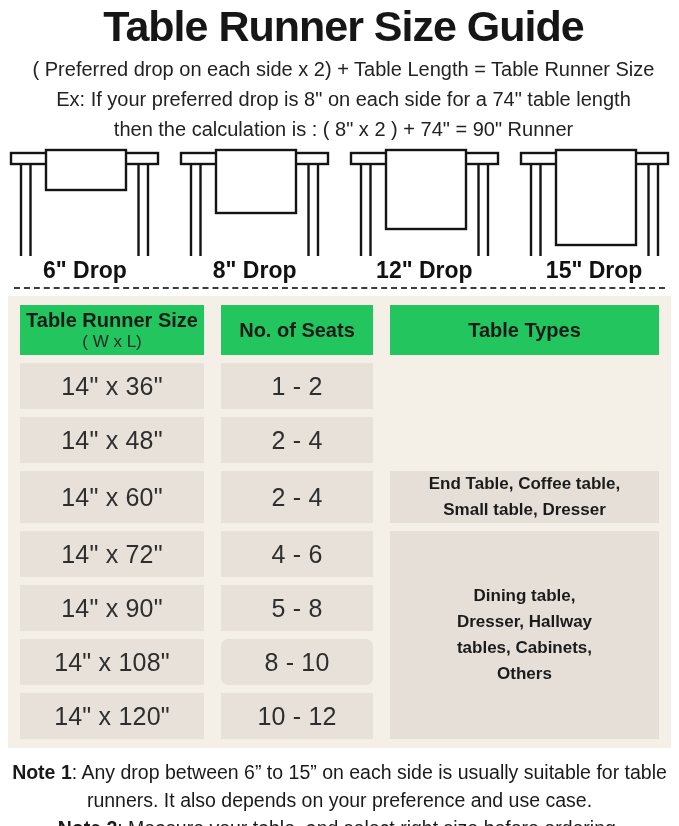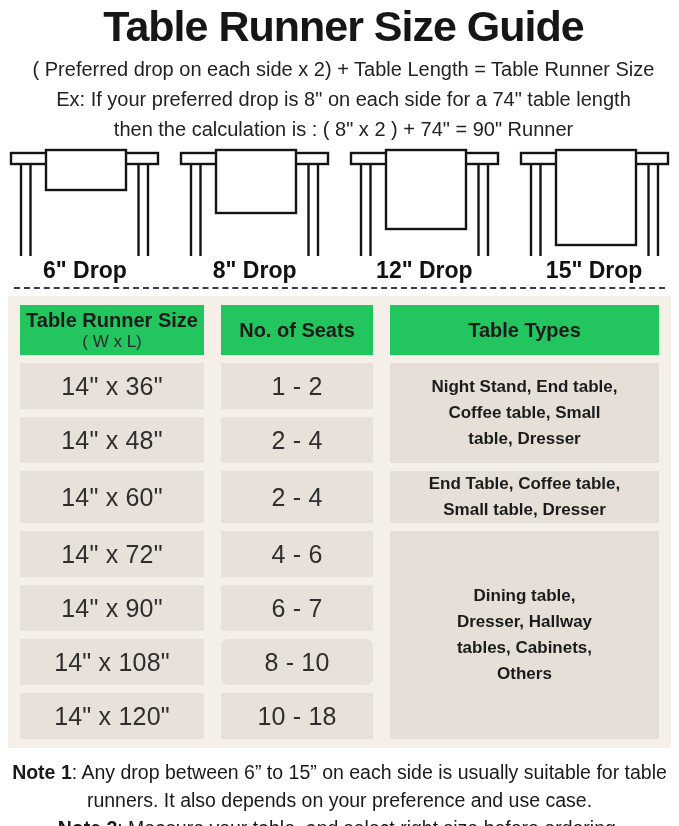--- a/index.html
+++ b/index.html
@@ -137,28 +137,25 @@
     <div class="cell head c2">No. of Seats</div>
   <div class="cell value-cell" style="grid-area: 2 / 1;">14" x 36"</div>
       <div class="cell value-cell" style="grid-area: 2 / 2;">1 - 2</div>
       <div class="cell value-cell" style="grid-area: 3 / 1;">14" x 48"</div>
       <div class="cell value-cell" style="grid-area: 3 / 2;">2 - 4</div>
       <div class="cell value-cell" style="grid-area: 4 / 1;">14" x 60"</div>
       <div class="cell value-cell" style="grid-area: 4 / 2;">2 - 4</div>
       <div class="cell value-cell" style="grid-area: 5 / 1;">14" x 72"</div>
       <div class="cell value-cell" style="grid-area: 5 / 2;">4 - 6</div>
       <div class="cell value-cell" style="grid-area: 6 / 1;">14" x 90"</div>
-      <div class="cell value-cell" style="grid-area: 6 / 2;">6 - 7</div>
+      <div class="cell value-cell" style="grid-area: 6 / 2;">5 - 8</div>
       <div class="cell value-cell" style="grid-area: 7 / 1;">14" x 108"</div>
       <div class="cell value-cell" style="grid-area: 7 / 2; border-radius: 7px;">8 - 10</div>
       <div class="cell value-cell" style="grid-area: 8 / 1;">14" x 120"</div>
-      <div class="cell value-cell" style="grid-area: 8 / 2;">10 - 18</div>
-      <div class="cell type-cell" style="grid-area: 2 / 3 / span 2;">Night Stand, End table,
-Coffee table, Small
-table, Dresser</div>
+      <div class="cell value-cell" style="grid-area: 8 / 2;">10 - 12</div>
       <div class="cell type-cell" style="grid-area: 4 / 3 / span 1;">End Table, Coffee table,
 Small table, Dresser</div>
       <div class="cell type-cell" style="grid-area: 5 / 3 / span 4;">Dining table,
 Dresser, Hallway
 tables, Cabinets,
 Others</div>
     </div>
 
   <div class="notes">
     <div class="note"><b>Note 1</b><span>: Any drop between 6” to 15” on each side is usually suitable for table runners. It also depends on your preference and use case.</span></div>

